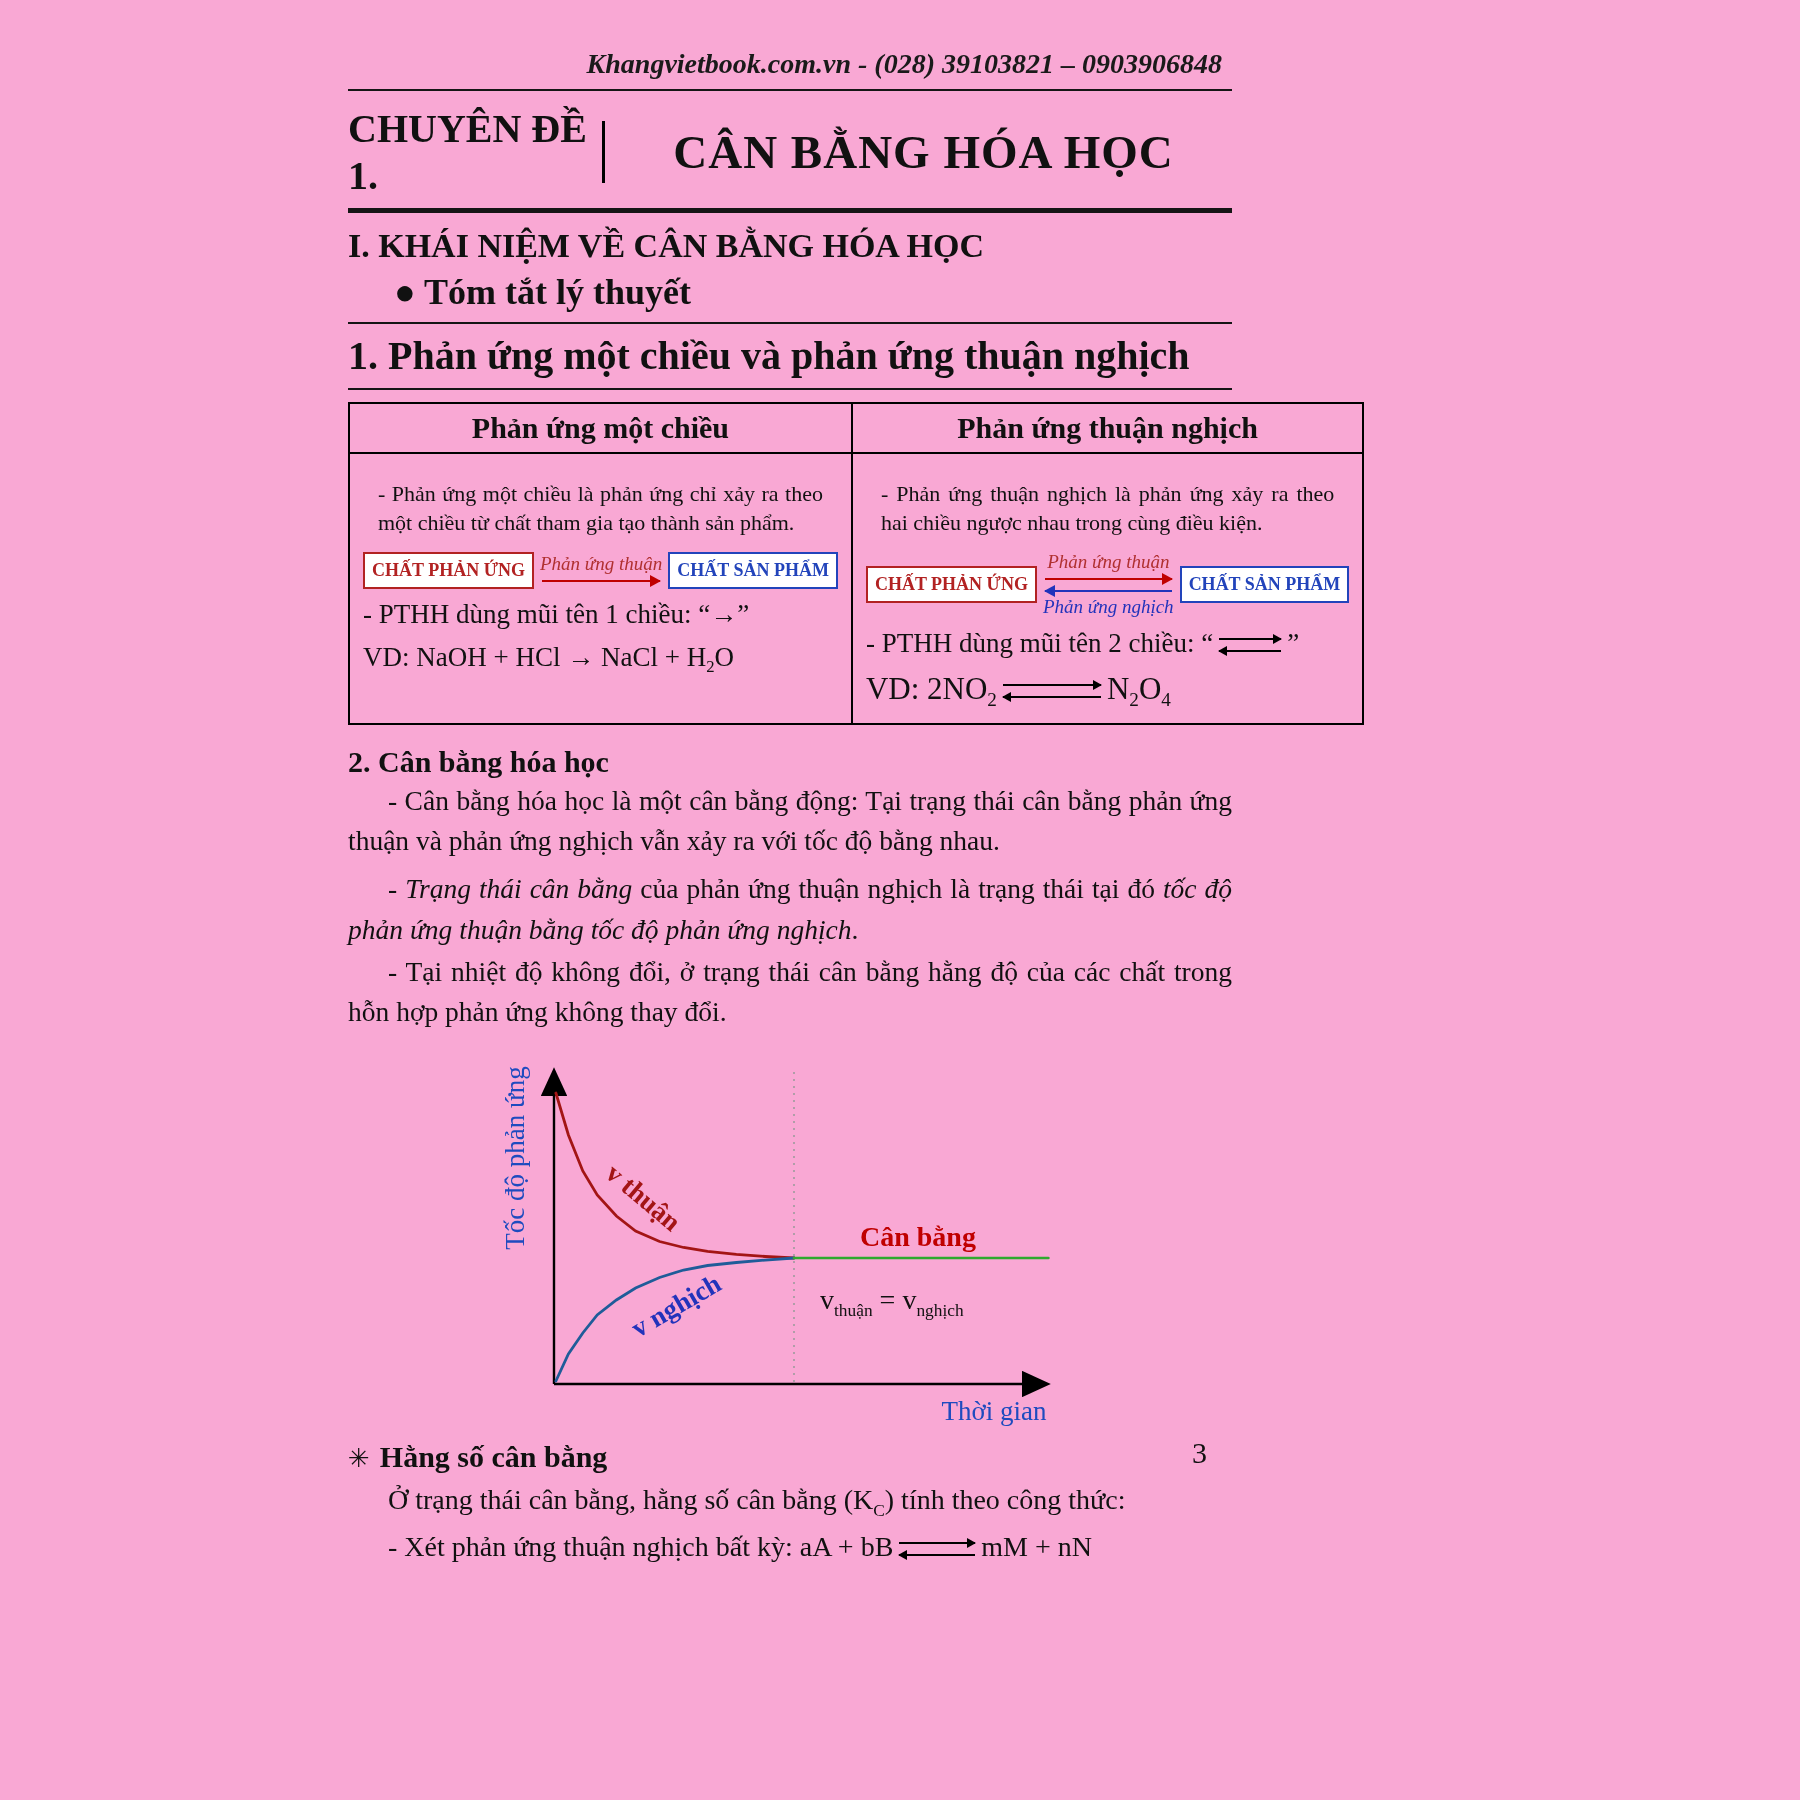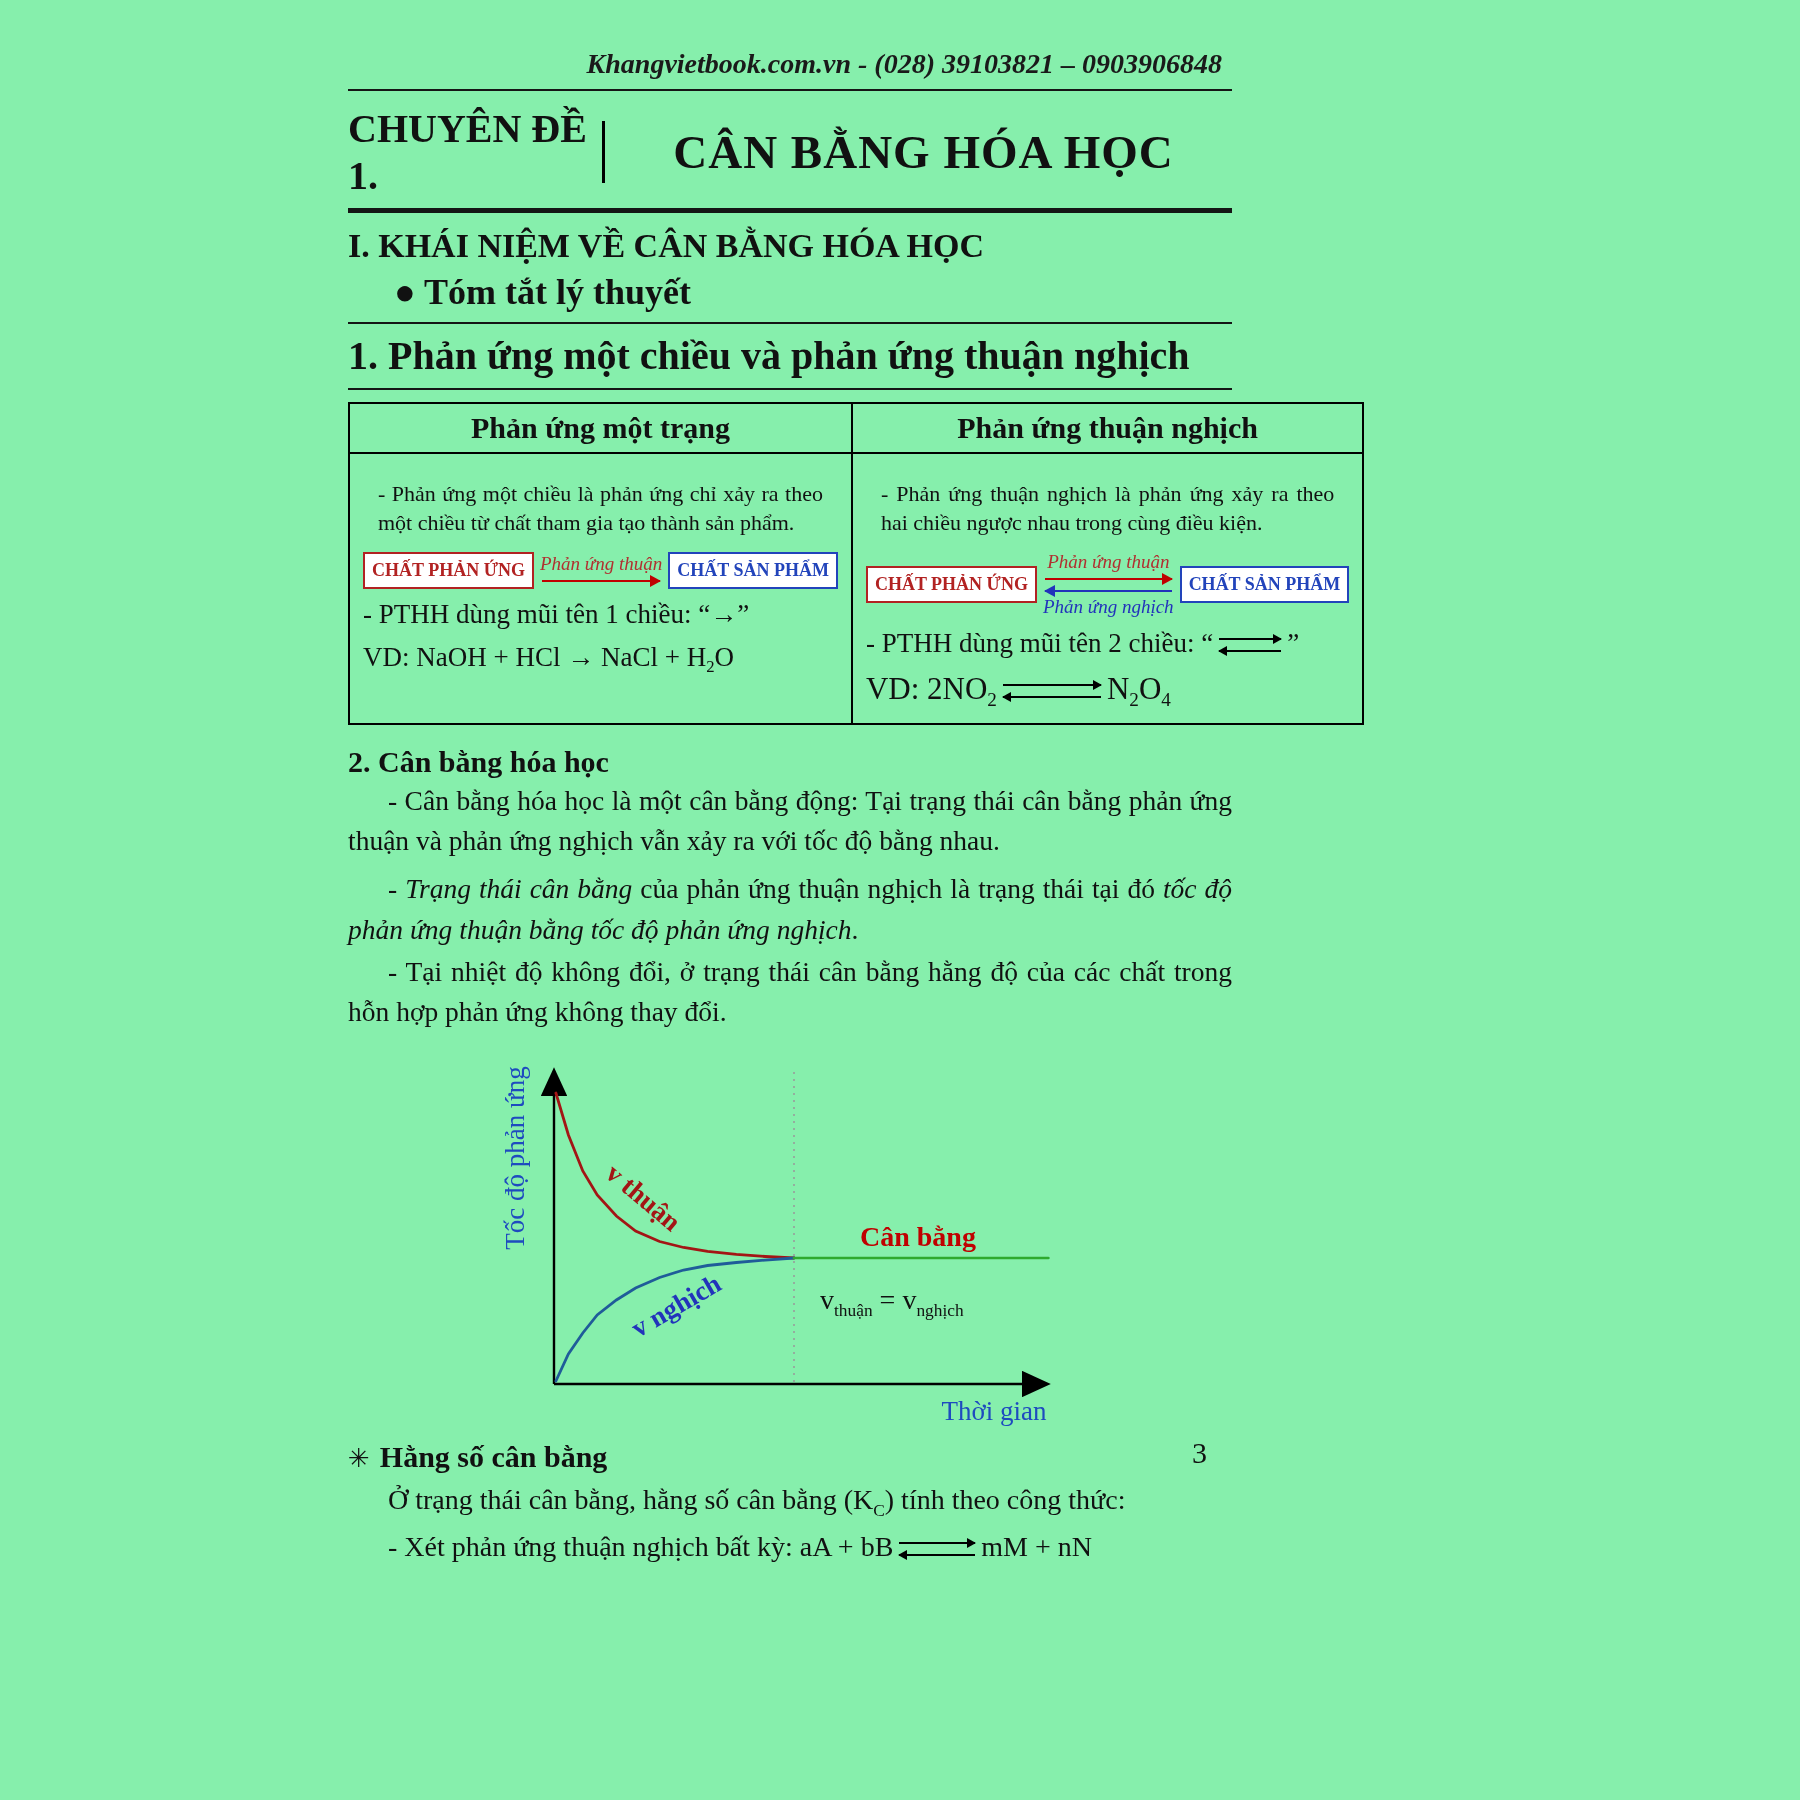--- a/index.html
+++ b/index.html
@@ -1,17 +1,17 @@
 <!DOCTYPE html>
 <html><head>
 <meta charset="utf-8">
 <style>
   html,body { margin:0; padding:0; background:#e9e9e9; }
   .page {
-    position:relative; width:1800px; height:1800px; background:#86efac;
+    position:relative; width:1800px; height:1800px; background:#f9a8d4;
     font-family:"Liberation Serif","DejaVu Serif",serif; color:#111;
     overflow:hidden;
   }
   .content { position:absolute; left:348px; top:0; width:884px; }
 
   .kv-header { margin-top:48px; text-align:right; padding-right:10px;
     font-style:italic; font-weight:bold; font-size:28px; color:#1a1a1a; }
   .rule { height:2px; background:#151515; margin-top:9px; }
   .rule.thick { height:5px; }
 
@@ -97,21 +97,21 @@
     <div class="sub-heading">1. Phản ứng một chiều và phản ứng thuận nghịch</div>
     <div class="rule"></div>
 
     <table class="cmp">
       <colgroup>
           <col style="width:49%">
           <col style="width:51%">
         </colgroup>
       <thead>
         <tr>
-          <th>Phản ứng một trạng</th>
+          <th>Phản ứng một chiều</th>
           <th>Phản ứng thuận nghịch</th>
         </tr>
       </thead>
       <tbody>
         <tr>
           <td>
             <p class="cell-p">- Phản ứng một chiều là phản ứng chỉ xảy ra theo một chiều từ chất tham gia tạo thành sản phẩm.</p>
             <div class="diag">
               <span class="dbox red">CHẤT PHẢN ỨNG</span>
               <span class="dmid">

